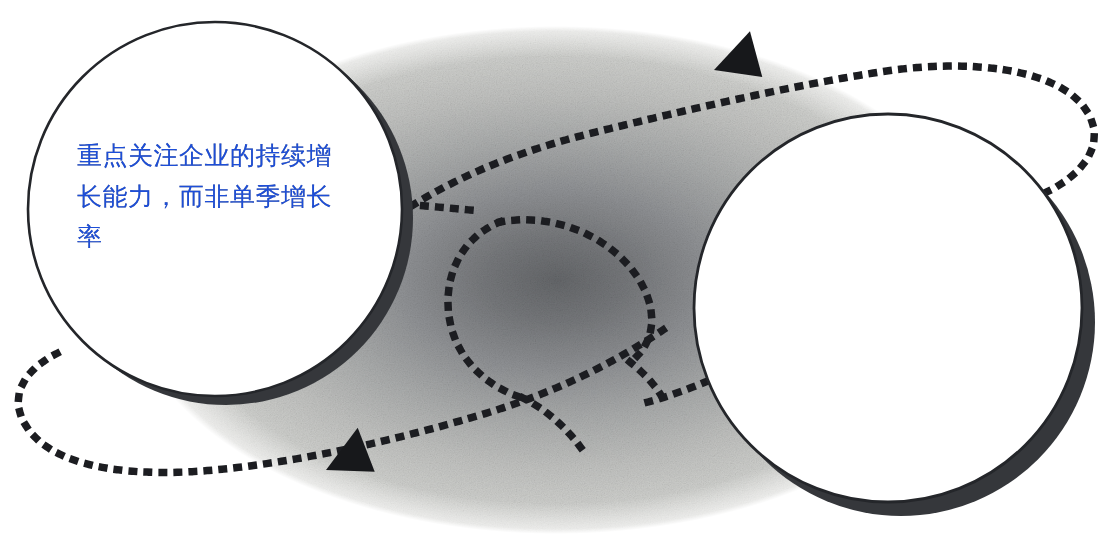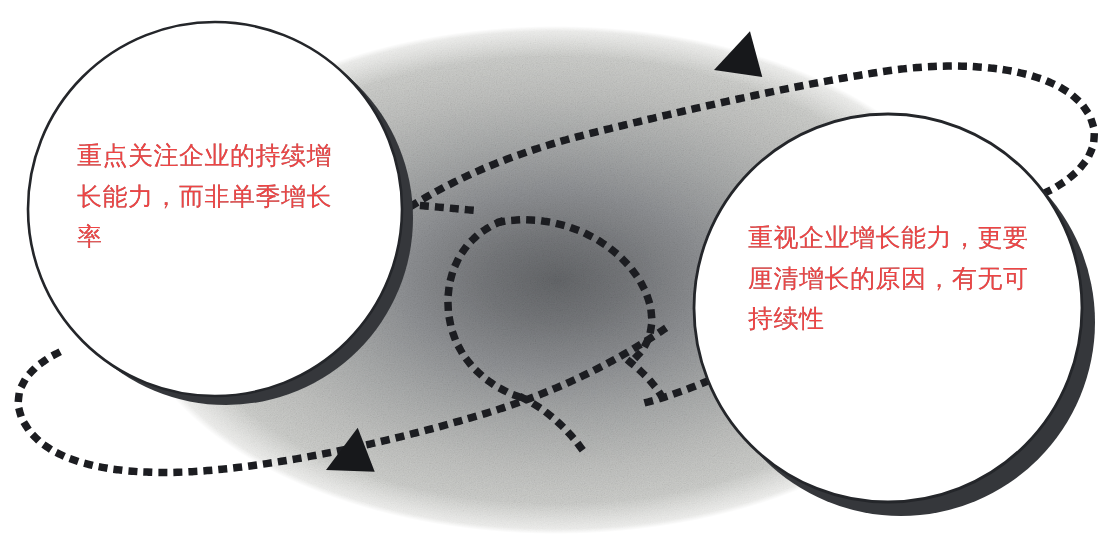--- a/index.html
+++ b/index.html
@@ -19,21 +19,21 @@
   }
   #diagram-svg {
     position: absolute;
     left: 0;
     top: 0;
     width: 1112px;
     height: 558px;
   }
   .node-text {
     position: absolute;
-    color: #ef4444;
+    color: #1d4ed8;
     font-family: "DejaVu Sans", "Liberation Sans", sans-serif;
     font-size: 25px;
     line-height: 1.62;
     letter-spacing: 0.5px;
     white-space: pre-line;
     font-weight: 400;
     text-shadow: 0 0 0.4px rgba(40,42,48,0.55);
   }
   #left-node-text {
     left: 77px;
@@ -137,15 +137,14 @@
     </g>
 
     <g>
       <circle cx="901" cy="322" r="194" fill="#35373b"></circle>
       <circle cx="888" cy="308" r="194" fill="#ffffff" stroke="#24262a" stroke-width="2.8"></circle>
     </g>
   </svg>
 
   <div id="left-node-text" class="node-text">重点关注企业的持续增长能力，而非单季增长率</div>
 
-  <div id="right-node-text" class="node-text">重视企业增长能力，更要厘清增长的原因，有无可持续性</div>
 
 </div>
 
 </body></html>

